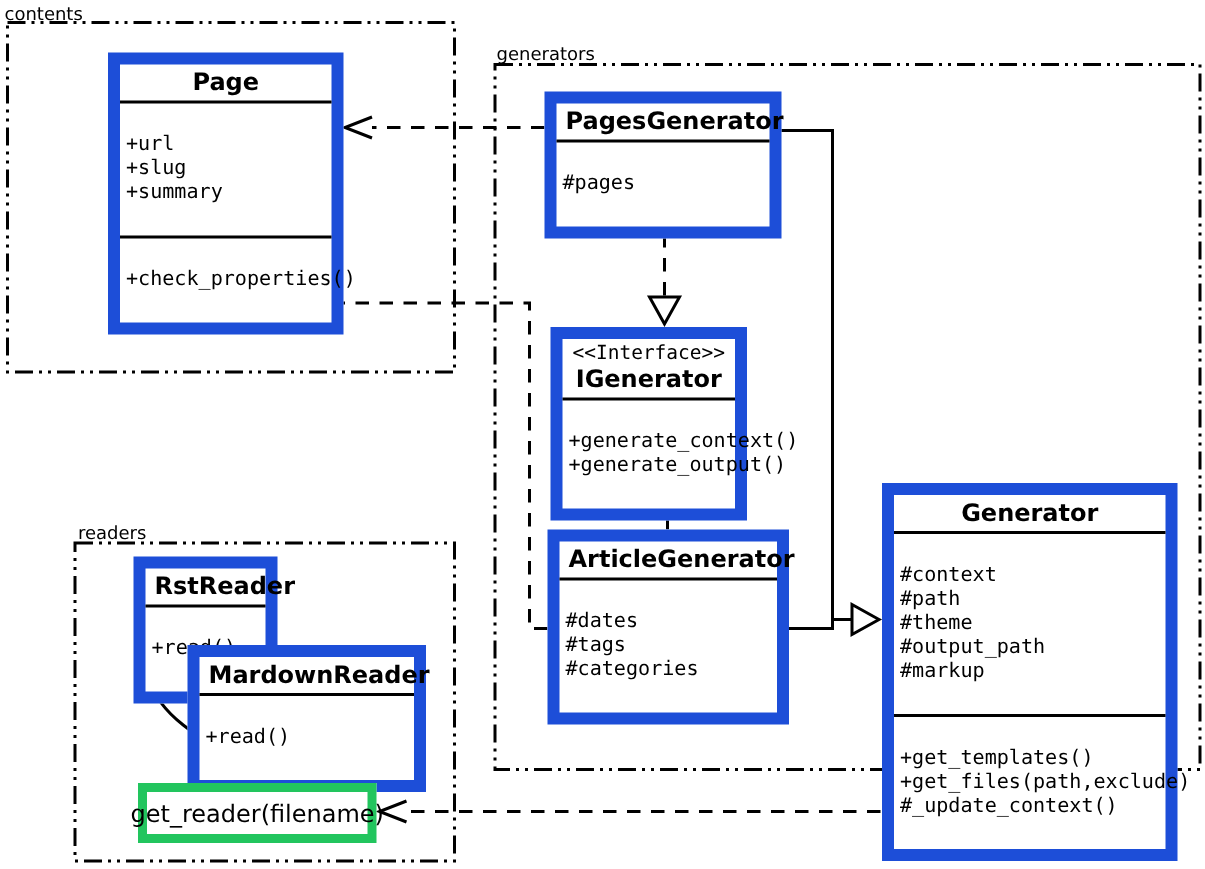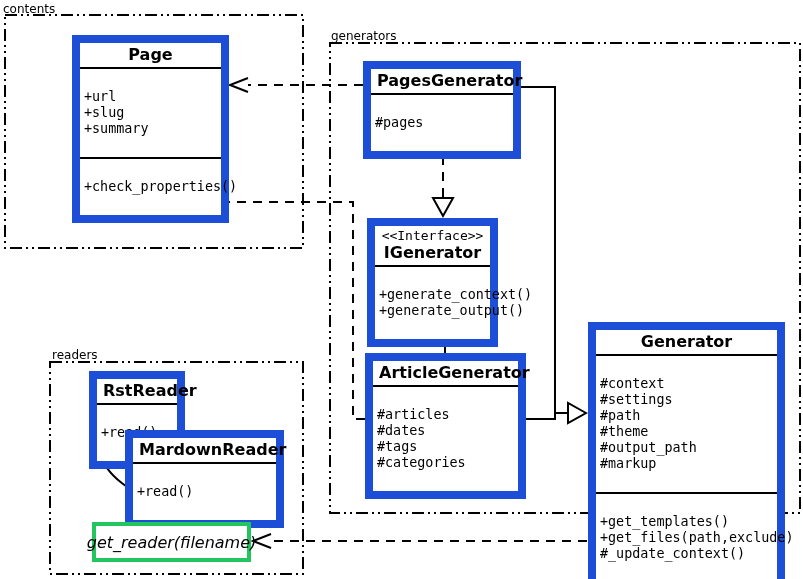--- a/index.html
+++ b/index.html
@@ -25,23 +25,23 @@
   .stereotype{
     font-family:"DejaVu Sans Mono","Liberation Mono",monospace;
     font-weight:normal;font-size:13px;line-height:15px;
   }
   .uml-section{
     font-family:"DejaVu Sans Mono","Liberation Mono",monospace;
     font-size:13.4px;line-height:16px;padding:20px 4px;white-space:nowrap;
   }
   .uml-section.divided{border-top:2px solid #000;}
   .plain-node{
-    position:absolute;background:#fff;border:4px solid #22c55e;
+    position:absolute;background:#fff;border:6px solid #22c55e;
     box-sizing:border-box;display:flex;align-items:center;justify-content:center;
-    font-size:16px;white-space:nowrap;font-style:italic;
+    font-size:16px;white-space:nowrap;
   }
 </style>
 </head>
 <body>
 
 <div id="canvas">
 
   <svg id="wires" viewBox="0 0 803 579">
 
     <rect x="5" y="15" width="298" height="233" fill="none" stroke="#000" stroke-width="2" stroke-dasharray="12 4 2 4 2 4"></rect>
@@ -109,32 +109,30 @@
     </div>
     <div class="uml-section">
       <div>+generate_context()</div>
       <div>+generate_output()</div>
     </div>
   </div>
 
   <div class="uml-class" style="left:365px;top:353px;width:161px;">
     <div class="uml-title divided">ArticleGenerator</div>
     <div class="uml-section">
-      <div>#articles</div>
       <div>#dates</div>
       <div>#tags</div>
       <div>#categories</div>
     </div>
   </div>
 
   <div class="uml-class" style="left:588px;top:322px;width:197px;">
     <div class="uml-title divided">Generator</div>
     <div class="uml-section">
       <div>#context</div>
-      <div>#settings</div>
       <div>#path</div>
       <div>#theme</div>
       <div>#output_path</div>
       <div>#markup</div>
     </div>
     <div class="uml-section divided">
       <div>+get_templates()</div>
       <div>+get_files(path,exclude)</div>
       <div>#_update_context()</div>
     </div>

